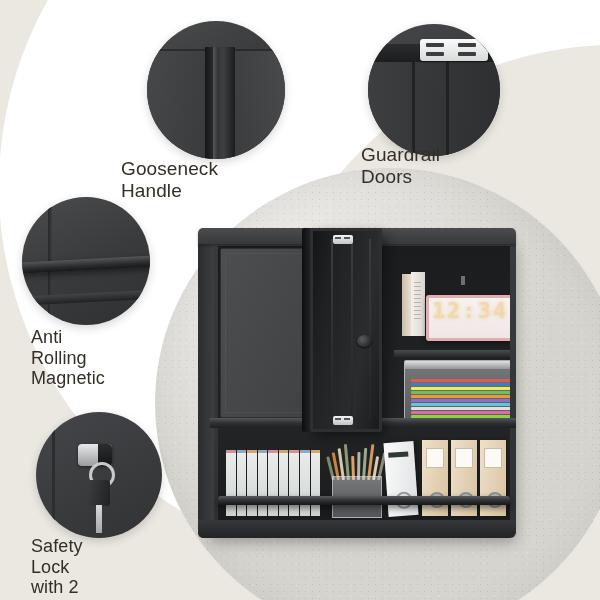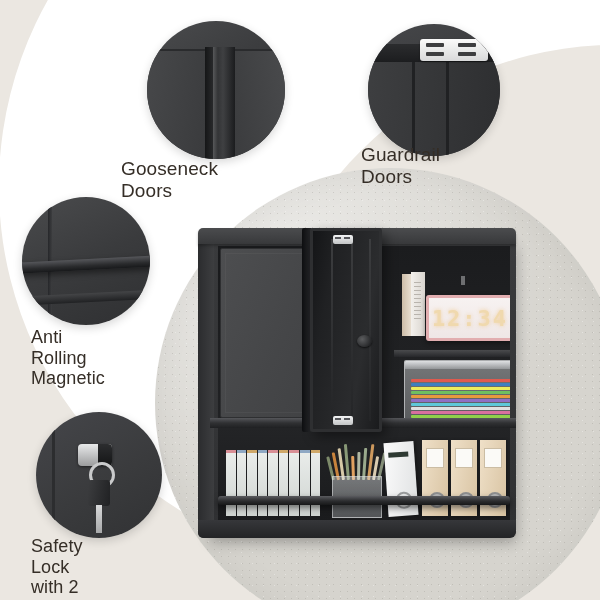--- a/index.html
+++ b/index.html
@@ -133,21 +133,21 @@
   .shelf-mid{left:176px;top:104px;width:136px;height:7px;}
   .shelf-main{left:12px;top:190px;width:306px;height:10px;
     background:linear-gradient(180deg,#55565a,#303133 50%,#1f2022);}
   .divider-v{position:absolute;left:174px;top:18px;width:3px;height:172px;
     background:linear-gradient(90deg,#141516,#2a2b2d);}
 
   
   .clock{position:absolute;left:208px;top:49px;width:82px;height:40px;
     background:linear-gradient(180deg,#f7f2f1,#efe7e6);
     border:3px solid #e2aeb0;border-radius:3px;
-    display:flex;align-items:center;justify-content:center;
+    display:flex;align-items:flex-start;justify-content:center;
     box-shadow:0 2px 5px rgba(0,0,0,.45);}
   .clock span{font-family:"DejaVu Sans Mono",monospace;font-size:22px;
     font-weight:bold;color:#f0d9ae;letter-spacing:2px;
     text-shadow:0 0 4px rgba(240,200,140,.8);}
   .book-up{position:absolute;left:184px;top:28px;width:9px;height:62px;
     background:linear-gradient(90deg,#cdbda8,#e8ded0);}
   .book-up2{position:absolute;left:193px;top:26px;width:14px;height:64px;
     background:linear-gradient(90deg,#f3f0ec,#d9d5cf);}
   .book-up2::after{content:"";position:absolute;left:3px;top:10px;width:7px;height:40px;
     background:repeating-linear-gradient(180deg,#b9b4ad 0 1px,transparent 1px 4px);}
@@ -314,21 +314,21 @@
     </div>
   </div>
 
   <div class="callout">
     <div class="bubble" id="b-handle">
       <div class="gn-leftdoor"></div>
       <div class="gn-gap"></div>
       <div class="gn-shine"></div>
       <div class="gn-rightdoor"></div>
     </div>
-    <div class="label" style="left:121px;top:158px;font-size:19px;">Gooseneck Doors</div>
+    <div class="label" style="left:121px;top:158px;font-size:19px;">Gooseneck Handle</div>
   </div>
 
   <div class="callout">
     <div class="bubble" id="b-magnet">
       <div class="mg-body"></div>
       <div class="mg-seam a"></div>
       <div class="mg-seam b"></div>
       <div class="mg-top"></div>
       <div class="mg-plate">
         <span class="mg-slot" style="left:6px;top:4px"></span>

